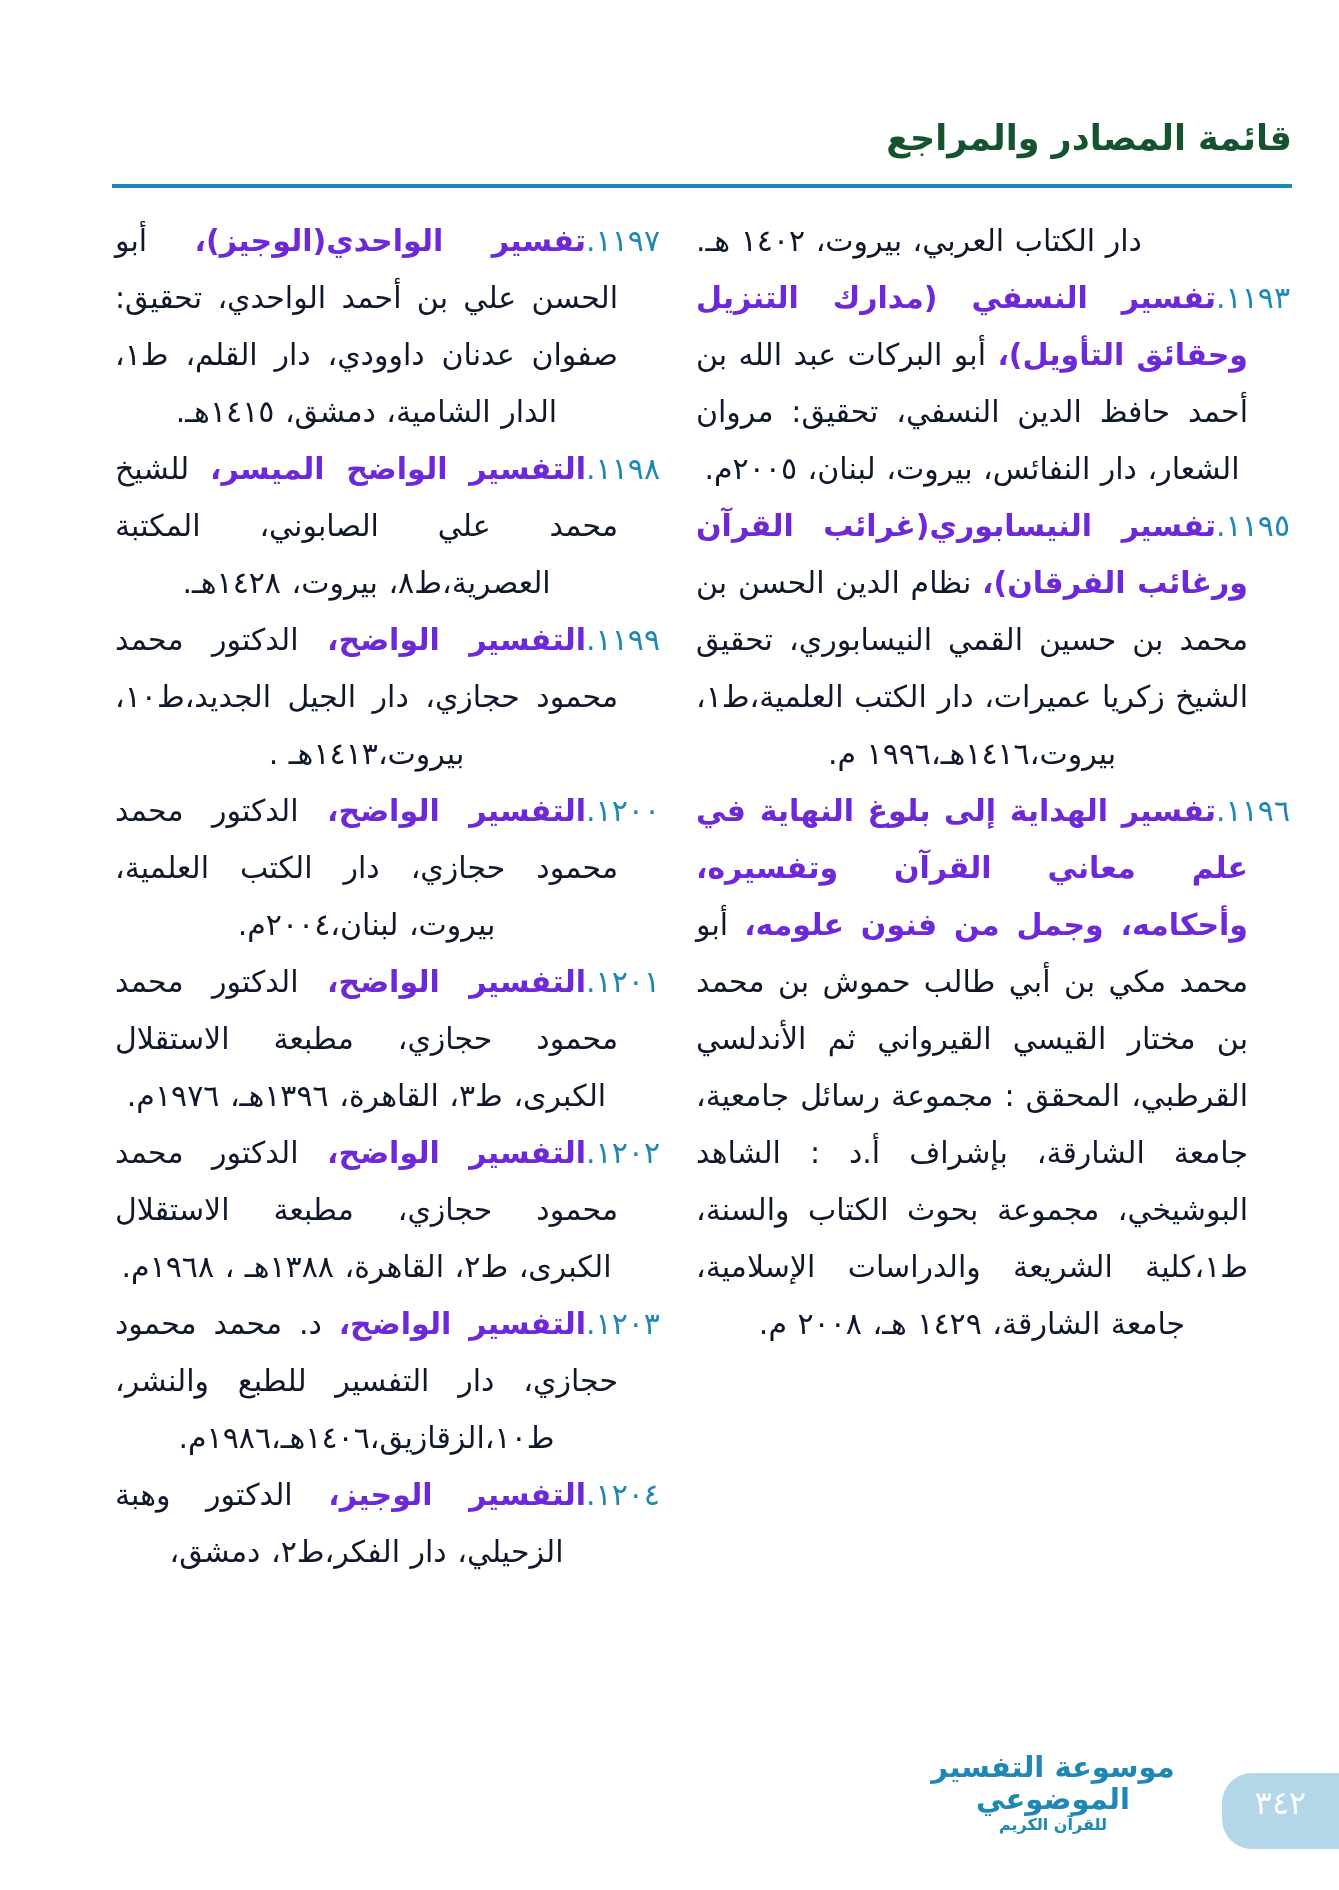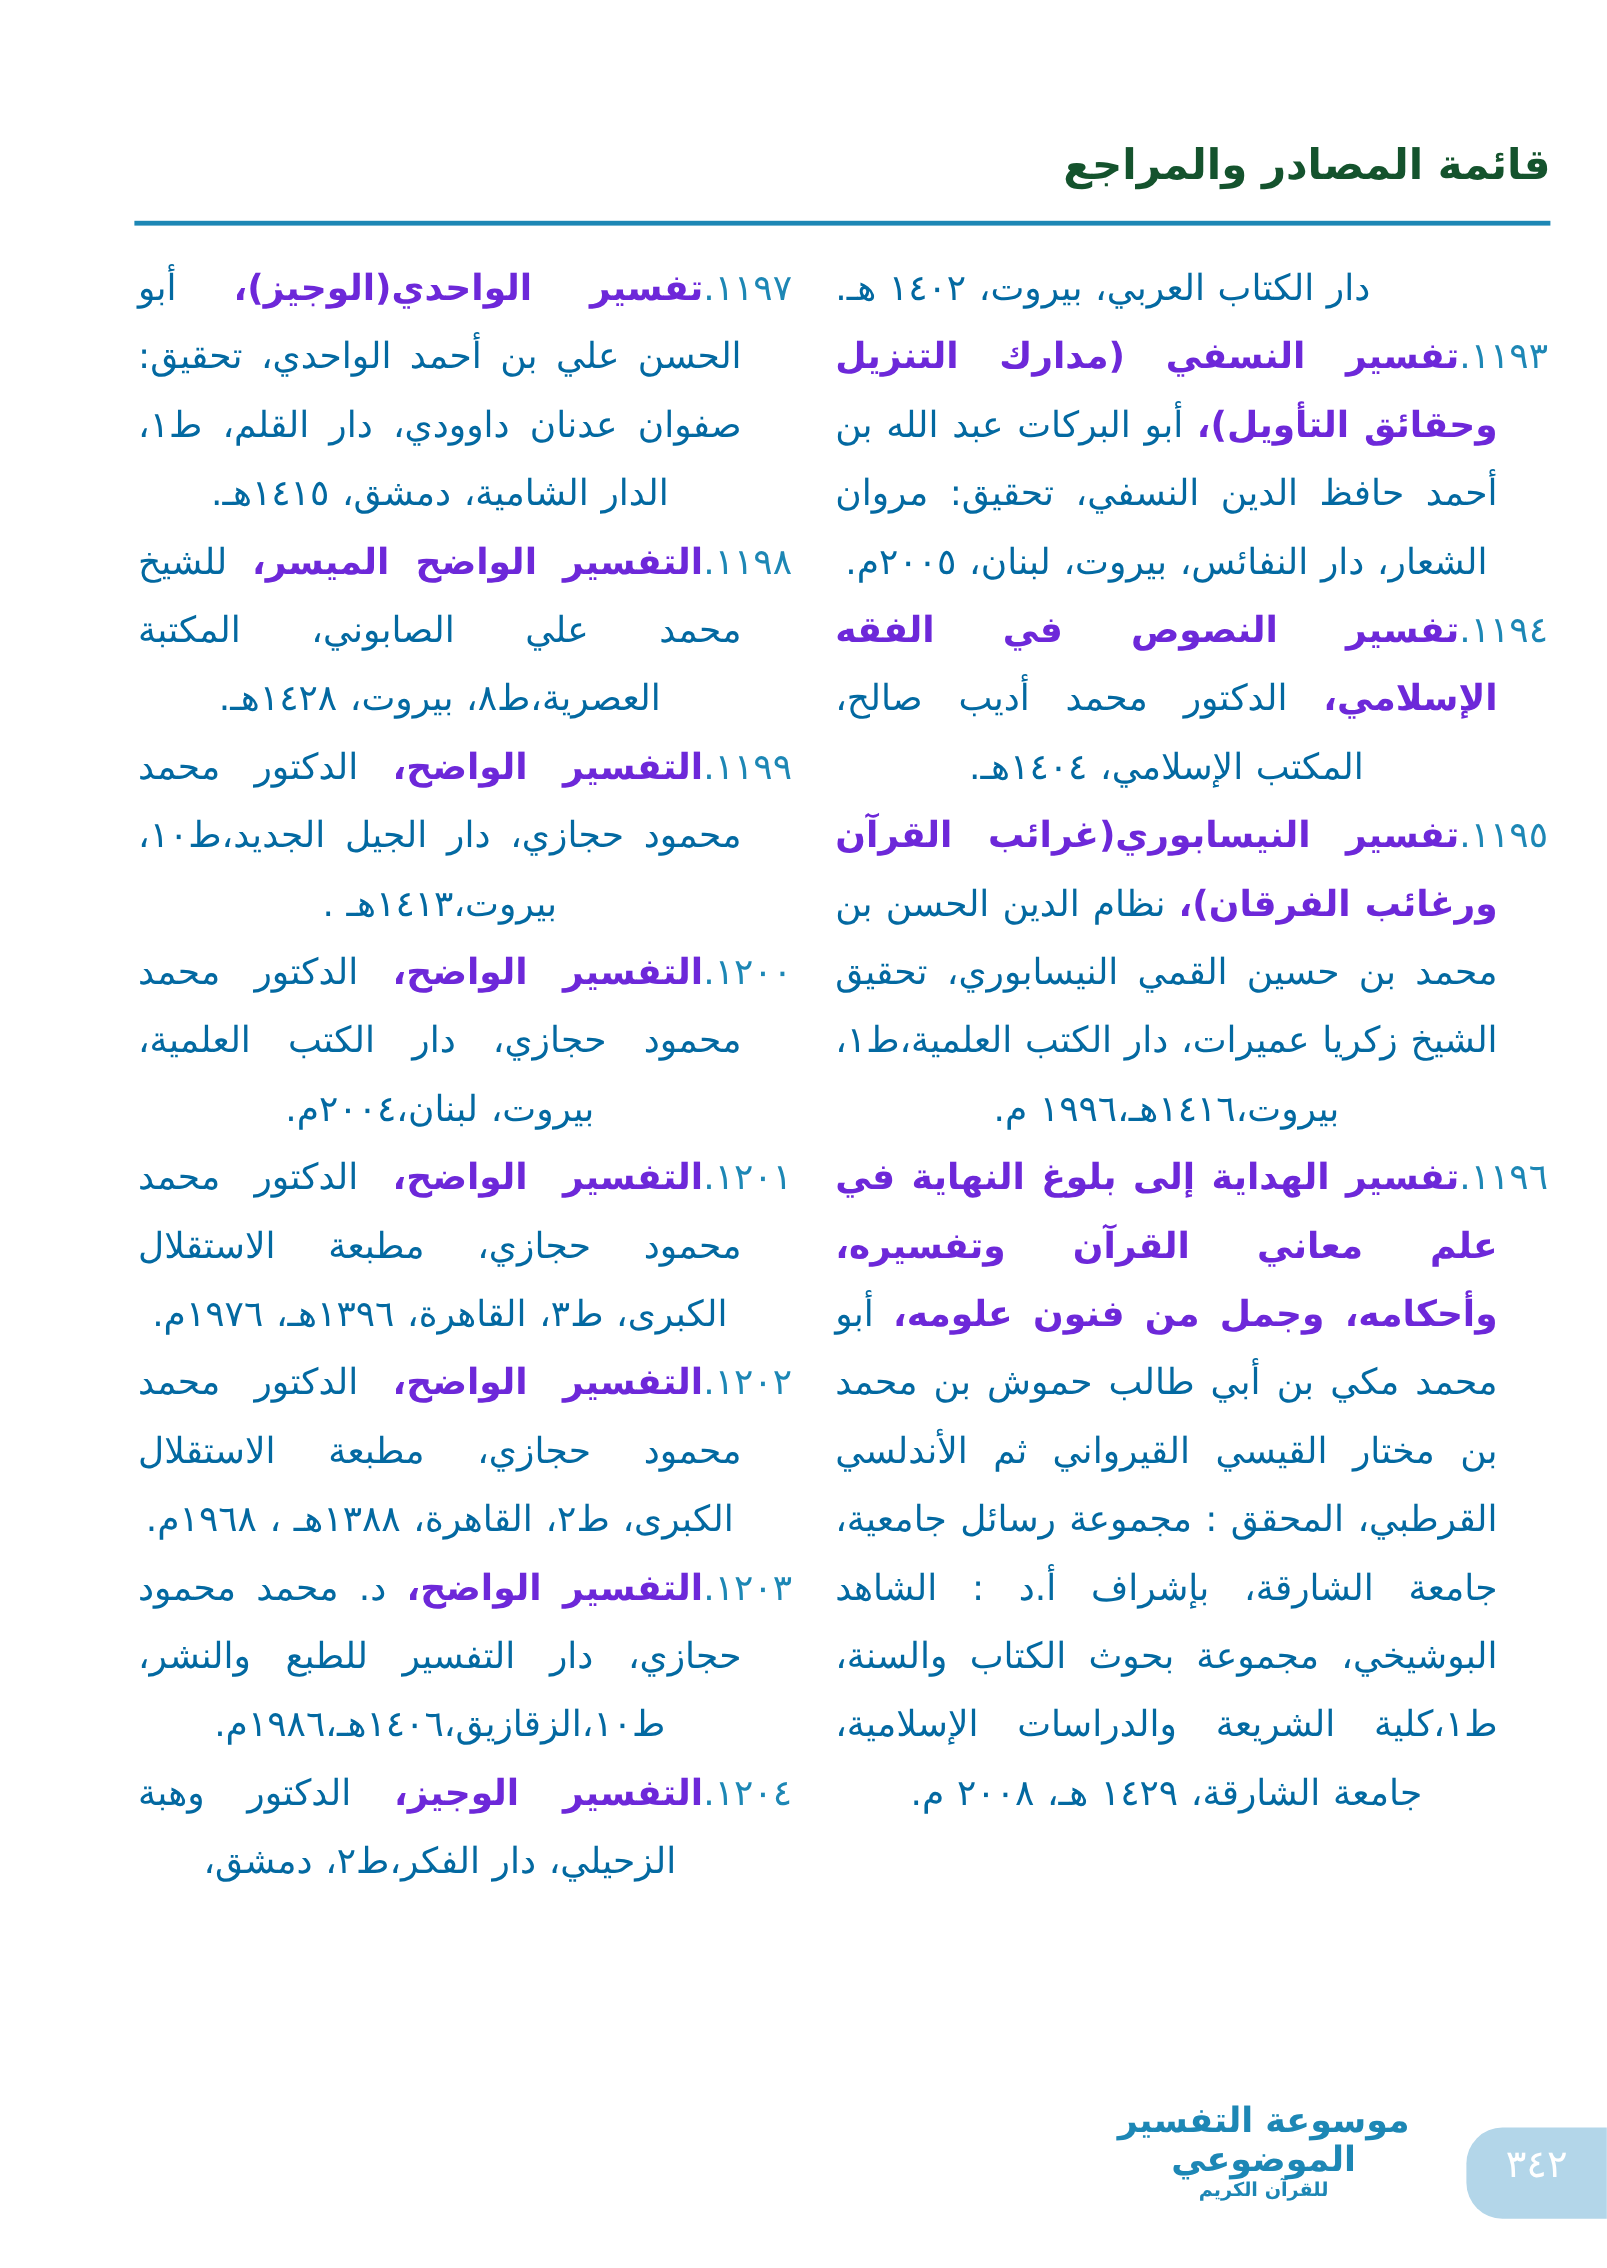--- a/index.html
+++ b/index.html
@@ -38,21 +38,21 @@
     color: #0d0d0d;
     text-align: justify;
     text-align-last: center;
     padding-right: 42px;
     text-indent: -42px;
     word-spacing: 1px;
   }
   p.entry.cont { text-align-last: left; }
   .enum  { color: #1d87b5; font-weight: 400; }
   .etitle{ color: #6d28d9; font-weight: 700; }
-  .ebody { color: #0369a1; }
+  .ebody { color: #0f172a; }
 
   
   .footer-logo {
     position: absolute; top: 1752px; right: 146px; width: 280px;
     text-align: center; color: #1d87b5; line-height: 1.1;
   }
   .logo-main { font-size: 29px; font-weight: 800; letter-spacing: -1px; }
   .logo-sub  { font-size: 16px; font-weight: 700; margin-top: 0; }
 
   
@@ -73,21 +73,20 @@
   <div class="header-title">قائمة المصادر والمراجع</div>
   <div class="header-rule"></div>
 
   <div class="columns">
 
     <div class="col col-right">
       <p class="entry cont"><span class="ebody">دار الكتاب العربي، بيروت، ١٤٠٢ هـ.</span></p>
 
       <p class="entry"><span class="enum">١١٩٣.</span><span class="etitle">تفسير النسفي (مدارك التنزيل وحقائق التأويل)،</span> <span class="ebody">أبو البركات عبد الله بن أحمد حافظ الدين النسفي، تحقيق: مروان الشعار، دار النفائس، بيروت، لبنان، ٢٠٠٥م.</span></p>
 
-      <p class="entry"><span class="enum">١١٩٤.</span><span class="etitle">تفسير النصوص في الفقه الإسلامي،</span> <span class="ebody">الدكتور محمد أديب صالح، المكتب الإسلامي، ١٤٠٤هـ.</span></p>
 
       <p class="entry"><span class="enum">١١٩٥.</span><span class="etitle">تفسير النيسابوري(غرائب القرآن ورغائب الفرقان)،</span> <span class="ebody">نظام الدين الحسن بن محمد بن حسين القمي النيسابوري، تحقيق الشيخ زكريا عميرات، دار الكتب العلمية،ط١، بيروت،١٤١٦هـ،١٩٩٦ م.</span></p>
 
       <p class="entry"><span class="enum">١١٩٦.</span><span class="etitle">تفسير الهداية إلى بلوغ النهاية في علم معاني القرآن وتفسيره، وأحكامه، وجمل من فنون علومه،</span> <span class="ebody">أبو محمد مكي بن أبي طالب حموش بن محمد بن مختار القيسي القيرواني ثم الأندلسي القرطبي، المحقق : مجموعة رسائل جامعية، جامعة الشارقة، بإشراف أ.د : الشاهد البوشيخي، مجموعة بحوث الكتاب والسنة، ط١،كلية الشريعة والدراسات الإسلامية، جامعة الشارقة، ١٤٢٩ هـ، ٢٠٠٨ م.</span></p>
     </div>
 
     <div class="col col-left">
       <p class="entry"><span class="enum">١١٩٧.</span><span class="etitle">تفسير الواحدي(الوجيز)،</span> <span class="ebody">أبو الحسن علي بن أحمد الواحدي، تحقيق: صفوان عدنان داوودي، دار القلم، ط١، الدار الشامية، دمشق، ١٤١٥هـ.</span></p>
 
       <p class="entry"><span class="enum">١١٩٨.</span><span class="etitle">التفسير الواضح الميسر،</span> <span class="ebody">للشيخ محمد علي الصابوني، المكتبة العصرية،ط٨، بيروت، ١٤٢٨هـ.</span></p>

